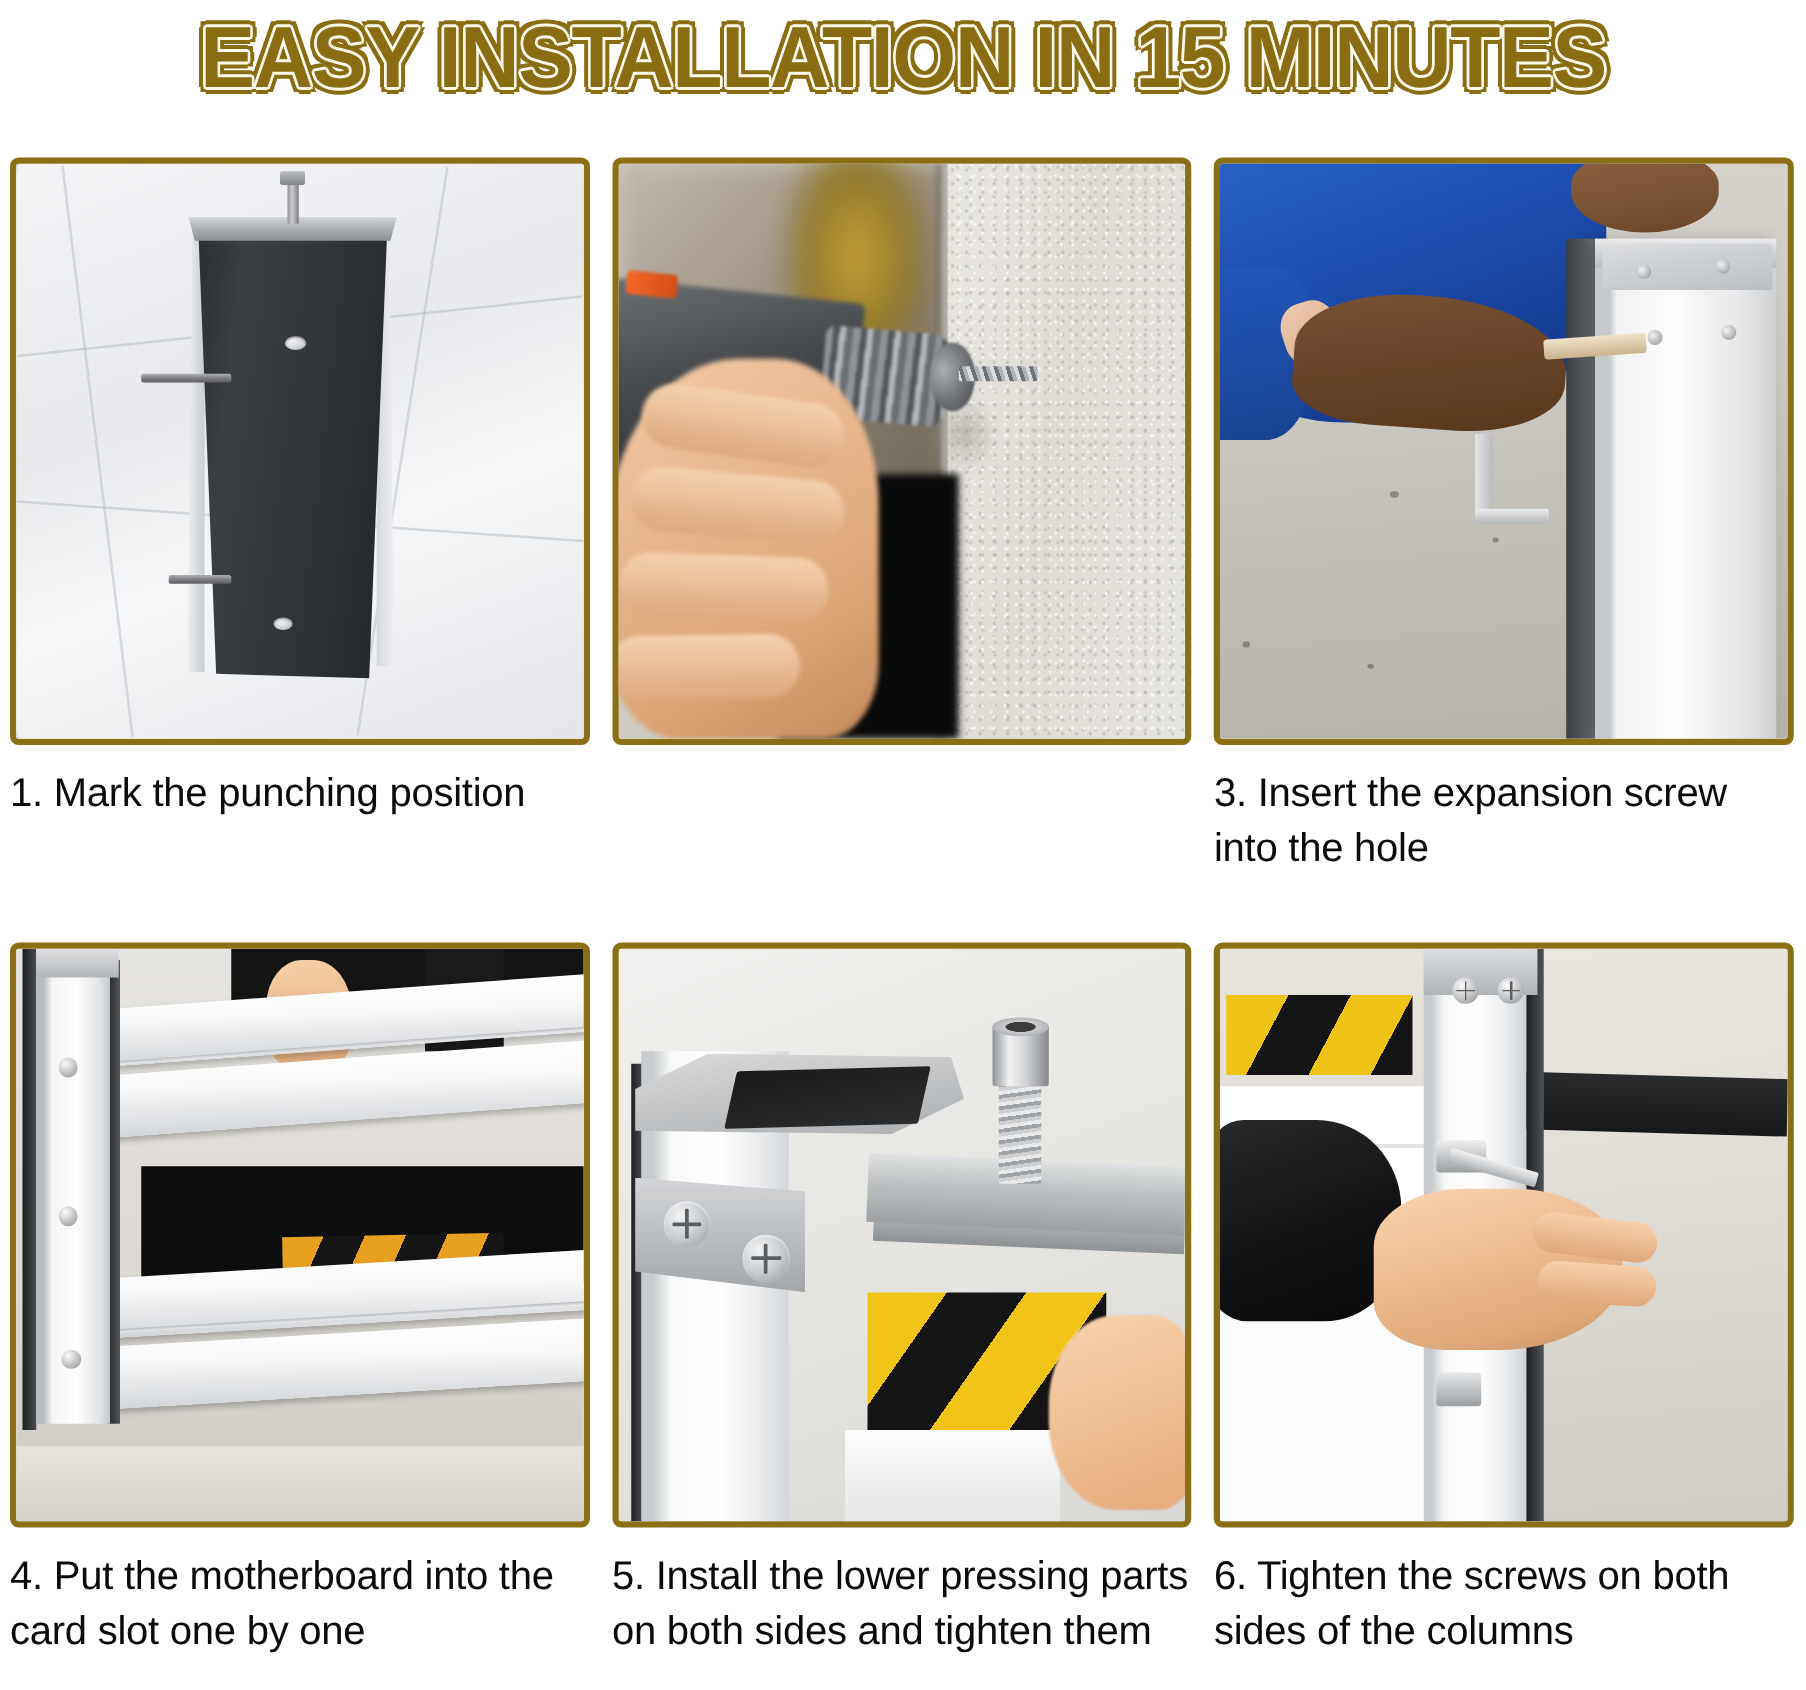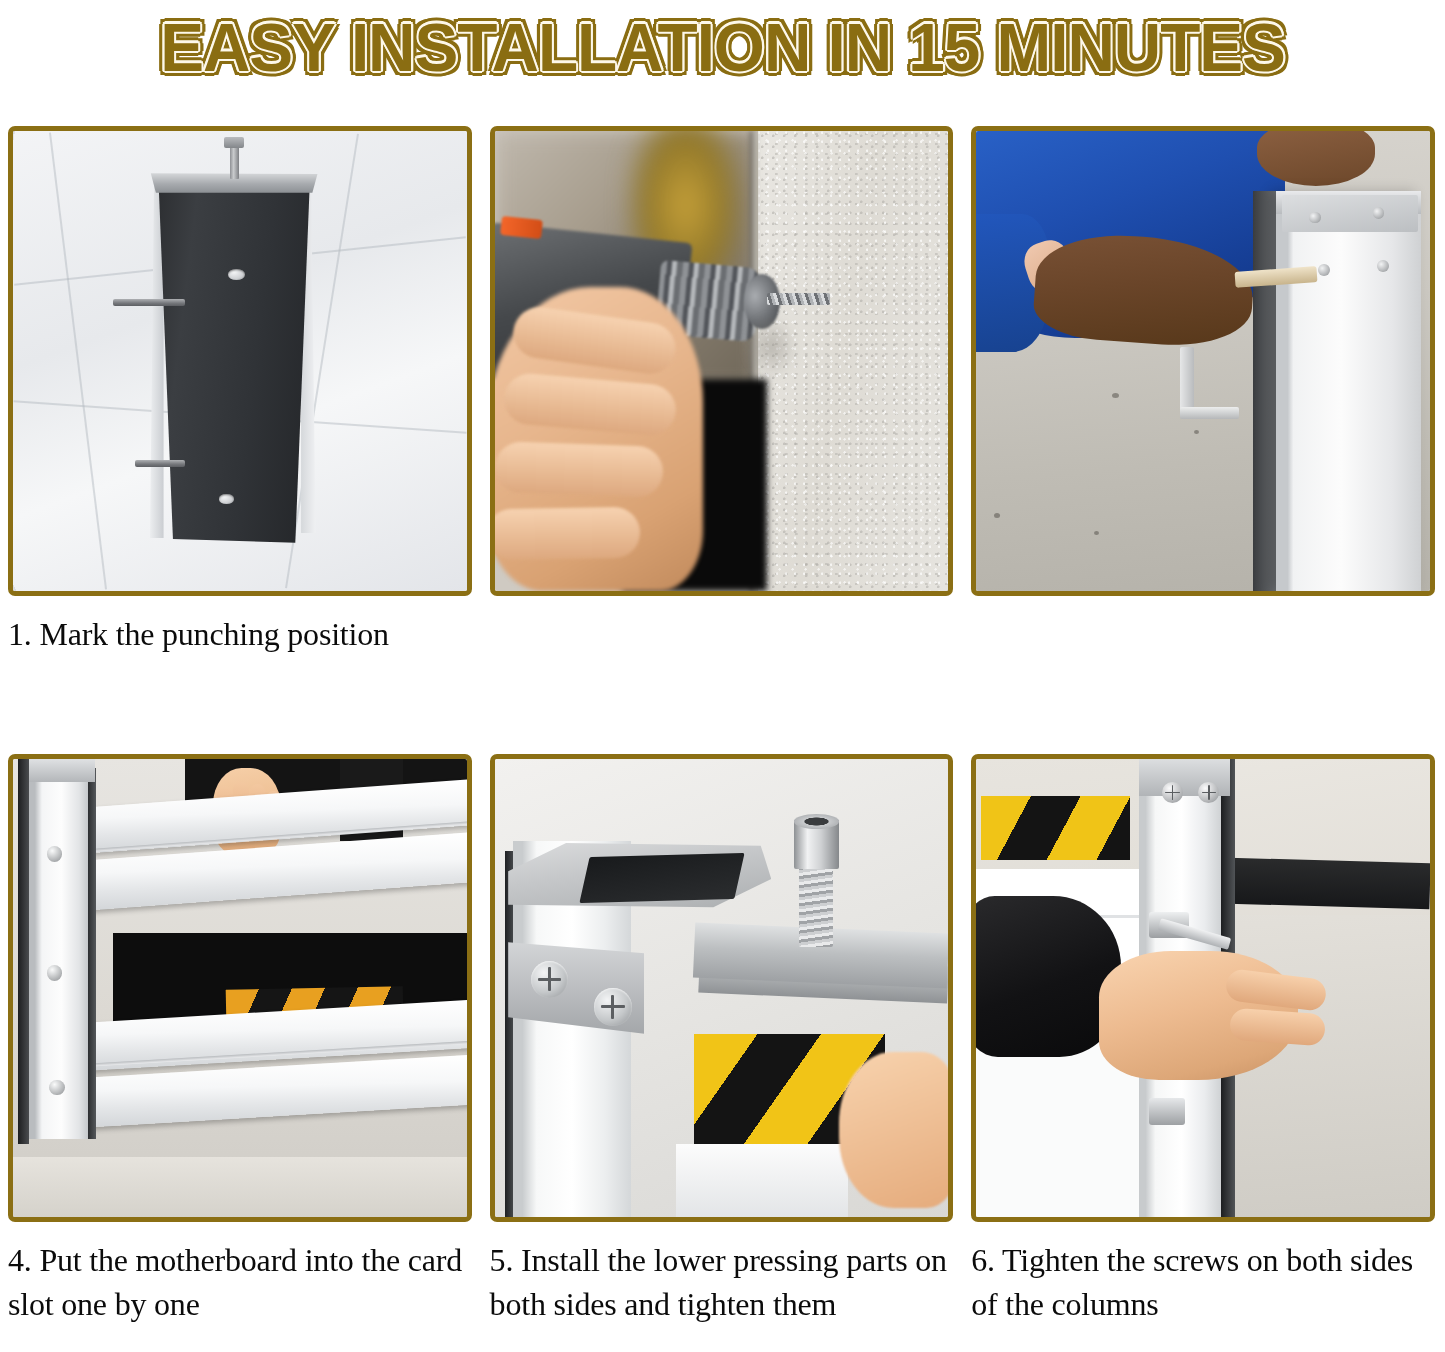--- a/index.html
+++ b/index.html
@@ -54,21 +54,20 @@
     width: 1445px;
   }
   .row {
     display: flex;
     width: 1445px;
   }
   .cell {
     width: 481.6px;
     box-sizing: border-box;
     padding: 0 10px 0 8px;
-    font-family: Liberation Serif, serif;
   }
   .frame {
     position: relative;
     width: 100%;
     height: 470px;
     border: 5px solid #8b6f14;
     border-radius: 7px;
     background: #ffffff;
     box-sizing: border-box;
     overflow: hidden;
@@ -578,20 +577,21 @@
           <div class="p3-colplate"></div>
           <div class="p3-screwdot" style="right:10%;top:16.5%;"></div>
           <div class="p3-screwdot" style="right:24%;top:17.5%;"></div>
           <div class="p3-screwdot" style="right:9%;top:28%;"></div>
           <div class="p3-screwdot" style="right:22%;top:29%;"></div>
           <div class="p3-allen"></div>
           <div class="p3-allen-h"></div>
           <div class="p3-tool"></div>
         </div>
       </div>
+      <div class="caption">3. Insert the expansion screw into the hole</div>
     </div>
   </div>
 
   <div class="row row2" style="margin-top:22px;">
 
     <div class="cell">
       <div class="frame">
         <div class="photo">
           <div class="p4-bg"></div>
           <div class="p4-dark-top"></div>

